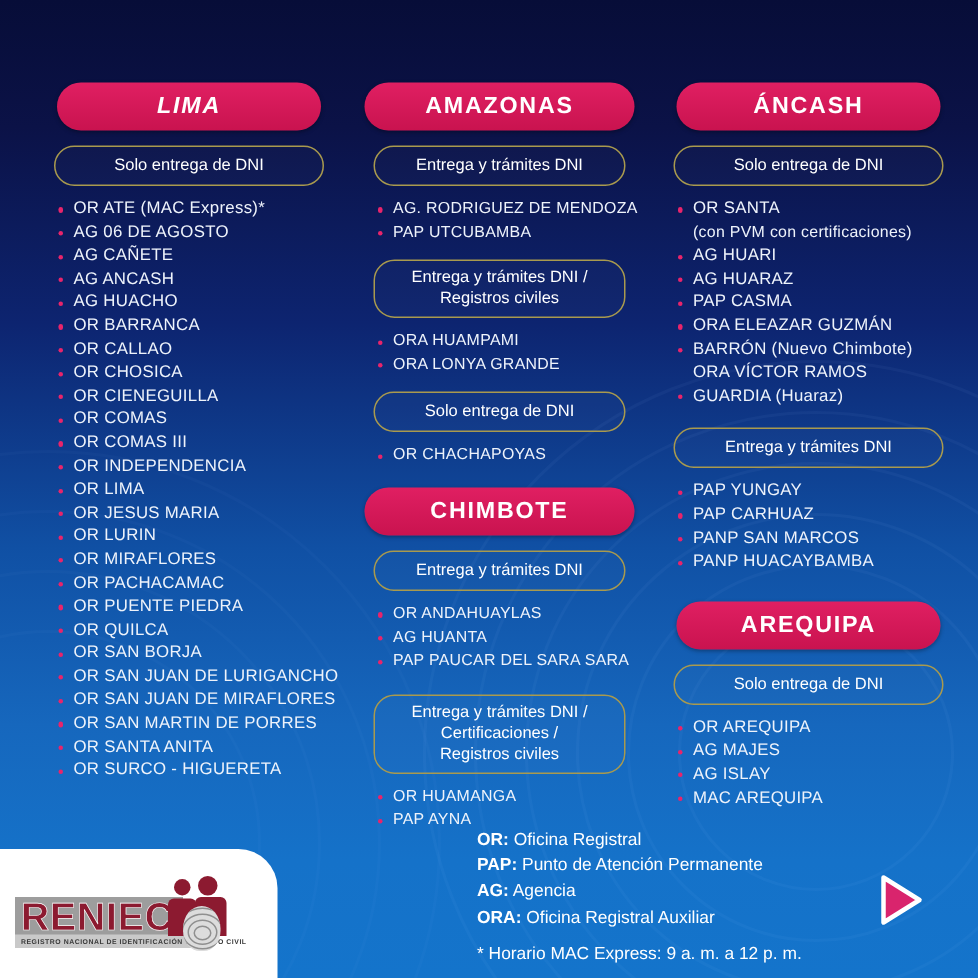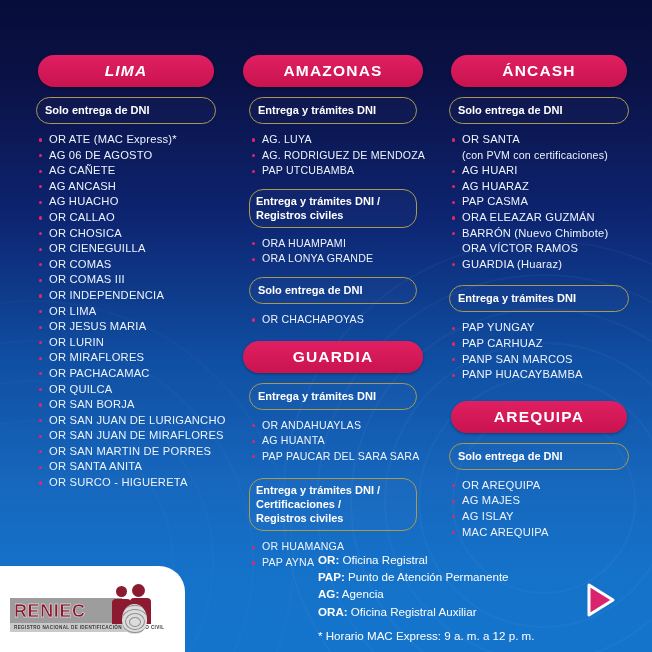--- a/index.html
+++ b/index.html
@@ -30,23 +30,23 @@
     display:block;text-align:center;color:#ffffff;
     background:linear-gradient(180deg,#e01f62 0%,#c9134f 100%);
     border-radius:16px;font-weight:bold;letter-spacing:1.2px;
     font-size:15.5px;line-height:15px;padding:8px 6px 9px;
     box-shadow:0 1px 3px rgba(0,0,0,.35);
   }
   .col-1 .title-pill{margin-left:8px;margin-right:8px;font-style:italic;}
   .col-3 .title-pill{margin-left:8px;margin-right:8px;}
 
   .sub-pill{
-    display:block;text-align:left;color:#ffffff;
+    display:block;text-align:center;color:#ffffff;
     border:1.4px solid #a99a4e;border-radius:14px;
-    font-weight:bold;font-size:11px;line-height:14px;
+    font-weight:normal;font-size:11px;line-height:14px;
     padding:5px 8px 6px;background:rgba(255,255,255,.02);
     margin:10px 6px 8px;
   }
   .sub-pill.two{padding:4px 6px 5px;}
 
   ul.items{list-style:none;margin:2px 0 4px 0;padding:0;}
   ul.items li{
     position:relative;color:#eef3fb;font-size:11.2px;line-height:15.6px;
     padding-left:19px;letter-spacing:.2px;white-space:nowrap;
   }
@@ -68,21 +68,21 @@
   .logo-panel{
     position:absolute;left:-20px;top:566px;width:205px;height:106px;
     background:#ffffff;border-top-right-radius:26px;border-bottom-right-radius:0;
   }
   .logo-wrap{position:absolute;left:30px;top:18px;width:150px;height:58px;}
   .logo-bar{
     position:absolute;left:0;top:14px;width:112px;height:26px;
     background:#9d9d9d;
   }
   .logo-word{
-    position:absolute;left:4px;top:15px;font-size:18px;line-height:24px;
+    position:absolute;left:4px;top:15px;font-size:26px;line-height:24px;
     font-weight:bold;color:#8c1a30;letter-spacing:.6px;
     -webkit-text-stroke:0.4px #ffffff;
   }
   .logo-tag{
     position:absolute;left:4px;top:40px;font-size:4.6px;line-height:7px;
     color:#3a3a3a;letter-spacing:.35px;white-space:nowrap;font-weight:bold;
   }
   .logo-tagbar{position:absolute;left:0;top:39px;width:130px;height:9px;background:#c9c9c9;}
   .fig{position:absolute;background:#8c1a30;}
   .fig.head1{left:106px;top:2px;width:11px;height:11px;border-radius:50%;}
@@ -122,69 +122,70 @@
 
     <div class="col col-1">
       <div class="title-pill">LIMA</div>
       <div class="sub-pill">Solo entrega de DNI</div>
       <ul class="items">
         <li class="bullet">OR ATE (MAC Express)*</li>
         <li class="bullet">AG 06 DE AGOSTO</li>
         <li class="bullet">AG CAÑETE</li>
         <li class="bullet">AG ANCASH</li>
         <li class="bullet">AG HUACHO</li>
+        <li class="bullet">OR BARRANCA</li>
         <li class="bullet">OR CALLAO</li>
         <li class="bullet">OR CHOSICA</li>
         <li class="bullet">OR CIENEGUILLA</li>
         <li class="bullet">OR COMAS</li>
         <li class="bullet">OR COMAS III</li>
         <li class="bullet">OR INDEPENDENCIA</li>
         <li class="bullet">OR LIMA</li>
         <li class="bullet">OR JESUS MARIA</li>
         <li class="bullet">OR LURIN</li>
         <li class="bullet">OR MIRAFLORES</li>
         <li class="bullet">OR PACHACAMAC</li>
+        <li class="bullet">OR PUENTE PIEDRA</li>
         <li class="bullet">OR QUILCA</li>
         <li class="bullet">OR SAN BORJA</li>
         <li class="bullet">OR SAN JUAN DE LURIGANCHO</li>
         <li class="bullet">OR SAN JUAN DE MIRAFLORES</li>
         <li class="bullet">OR SAN MARTIN DE PORRES</li>
         <li class="bullet">OR SANTA ANITA</li>
         <li class="bullet">OR SURCO - HIGUERETA</li>
       </ul>
     </div>
 
     <div class="col col-2">
 
       <div class="title-pill">AMAZONAS</div>
 
       <div class="sub-pill">Entrega y trámites DNI</div>
       <ul class="items">
-        <li class="bullet sub">AG. LUYA</li>
         <li class="bullet sub">AG. RODRIGUEZ DE MENDOZA</li>
         <li class="bullet sub">PAP UTCUBAMBA</li>
       </ul>
 
       <div class="sub-pill two">
         <span>Entrega y trámites DNI /</span><br>
         <span>Registros civiles</span>
       </div>
       <ul class="items">
         <li class="bullet sub">ORA HUAMPAMI</li>
         <li class="bullet sub">ORA LONYA GRANDE</li>
       </ul>
 
       <div class="sub-pill">Solo entrega de DNI</div>
       <ul class="items">
         <li class="bullet sub">OR CHACHAPOYAS</li>
       </ul>
 
       <div class="spacer"></div>
 
-      <div class="title-pill">GUARDIA</div>
+      <div class="title-pill">CHIMBOTE</div>
 
       <div class="sub-pill">Entrega y trámites DNI</div>
       <ul class="items">
         <li class="bullet sub">OR ANDAHUAYLAS</li>
         <li class="bullet sub">AG HUANTA</li>
         <li class="bullet sub">PAP PAUCAR DEL SARA SARA</li>
       </ul>
 
       <div class="sub-pill two" style="margin-top:14px;">
         <span>Entrega y trámites DNI /</span><br>

